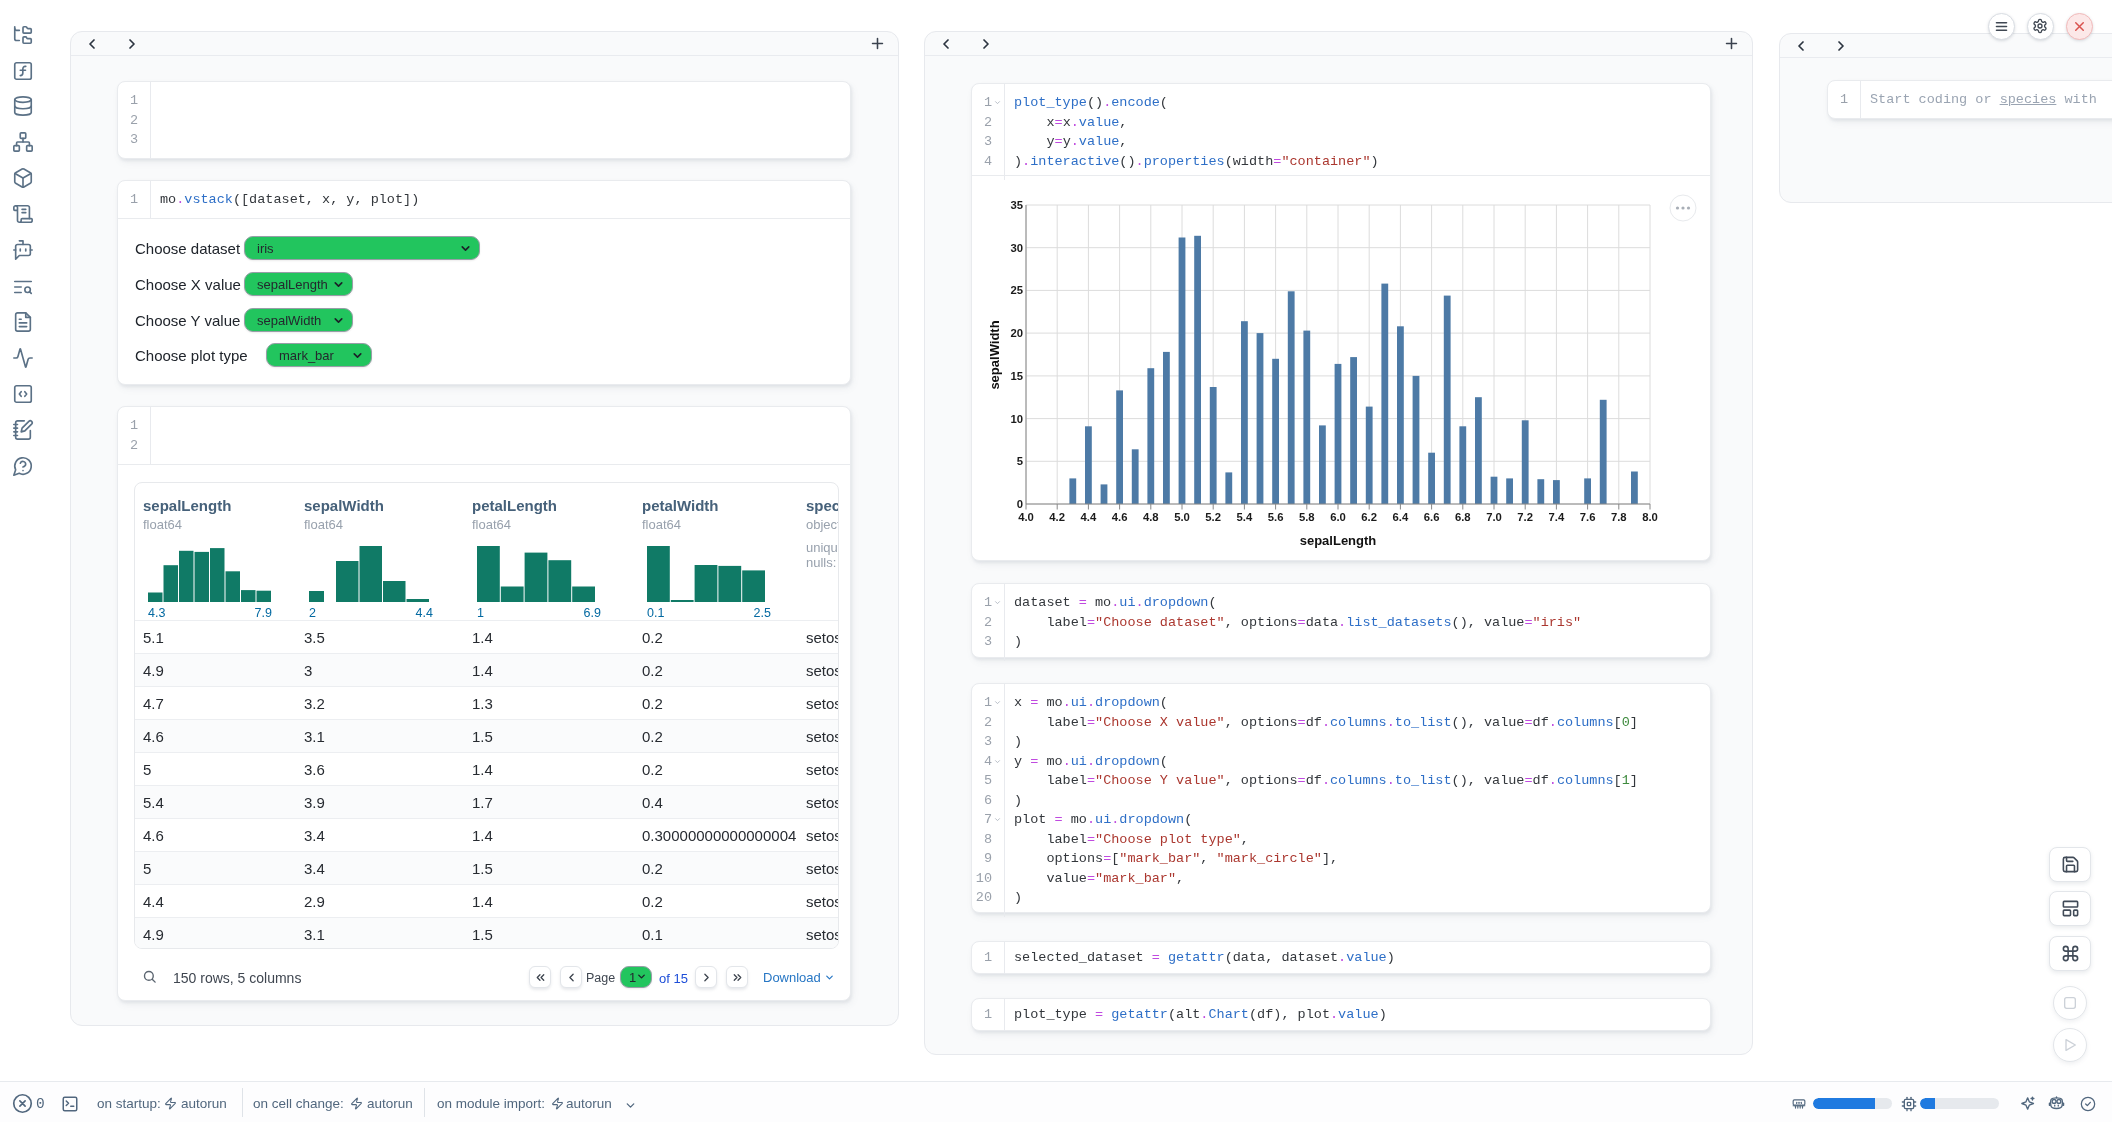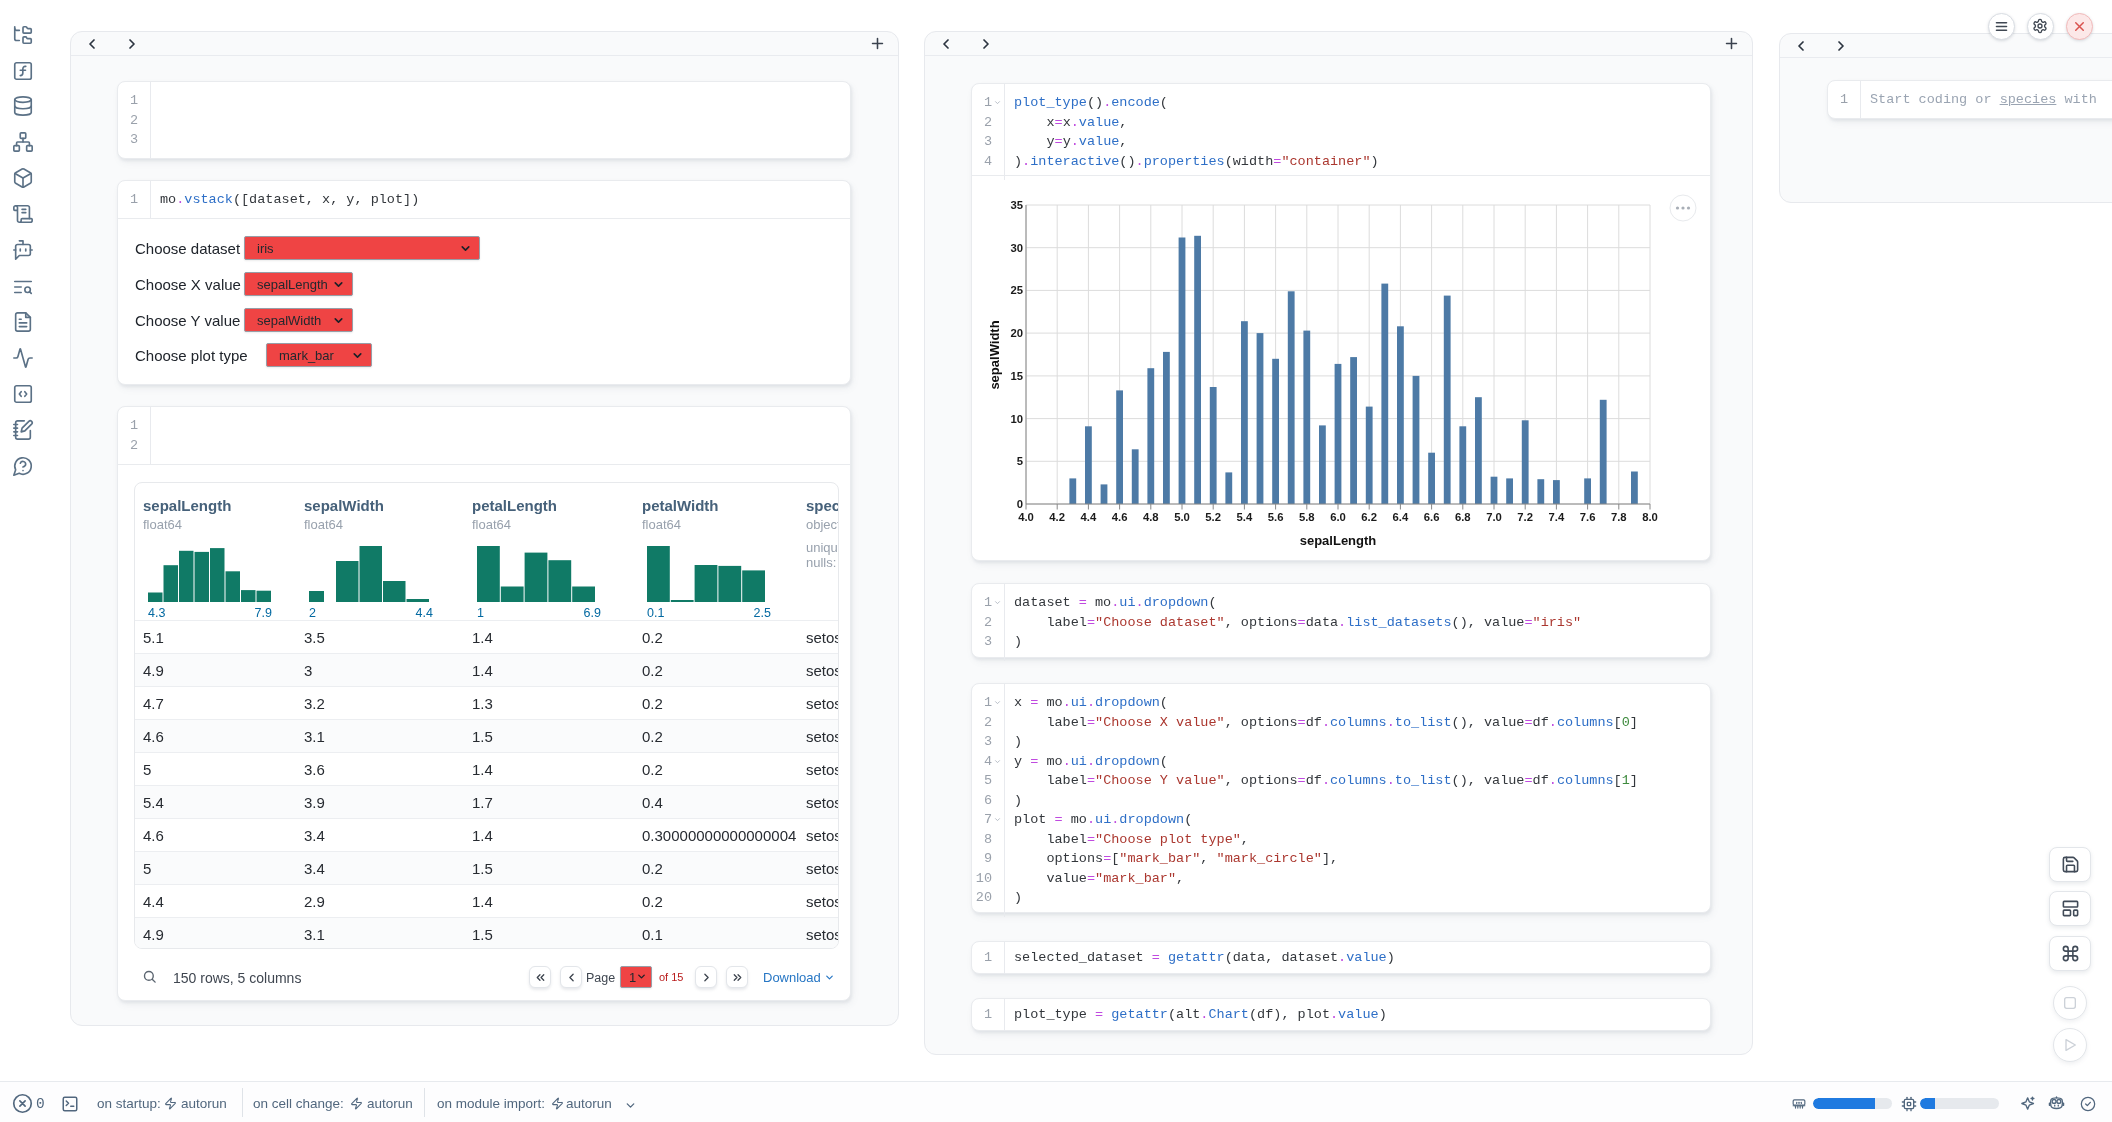--- a/index.html
+++ b/index.html
@@ -17,21 +17,21 @@
 .gut .fold{position:absolute;right:2px;top:5px;width:9px;height:9px;color:#b3bac3;}
 .src{padding:9px 0 9px 9px;color:#33373c;white-space:pre;overflow:hidden;}
 .k{color:#a228b5;}
 .f{color:#2e6fc7;}
 .o{color:#c04ae0;}
 .s{color:#ab372f;}
 .n{color:#3d8a3d;}
 .divider{border-top:1px solid #e9ebee;}
 svg{display:block;}
 .lbl{font-size:15px;color:#20252c;}
-.sel{position:absolute;background:#ef4444;border:1px solid #979ea7;border-radius:2px;box-shadow:0 1px 2px rgba(0,0,0,.08);font-size:13px;color:#24282e;display:flex;align-items:center;}
+.sel{position:absolute;background:#22c55e;border:1px solid #979ea7;border-radius:9px;box-shadow:0 1px 2px rgba(0,0,0,.08);font-size:13px;color:#24282e;display:flex;align-items:center;}
 .sel .txt{padding-left:12px;}
 .sel svg{position:absolute;right:7px;top:50%;margin-top:-6px;}
 .tname{font-size:15px;font-weight:bold;color:#46617a;}
 .ttype{font-size:13px;color:#98a1ad;margin-top:3px;}
 .hrange{position:absolute;top:123px;width:124px;display:flex;justify-content:space-between;font-size:12.5px;color:#0369a1;}
 .trow{height:33px;border-top:1px solid #eceef1;position:relative;font-size:15px;color:#272b31;}
 .trow.alt{background:#fafbfc;}
 .trow span{position:absolute;top:8px;}
 .pgbtn{position:absolute;top:17px;width:22px;height:22px;background:#fff;border:1px solid #e3e6ea;border-radius:6px;box-shadow:0 2px 3px rgba(100,110,125,.15);display:flex;align-items:center;justify-content:center;}
 .rl{position:absolute;width:22px;height:22px;fill:none;stroke:currentColor;stroke-width:1.8;stroke-linecap:round;stroke-linejoin:round;}
@@ -287,21 +287,21 @@
             <path d="M15 18l-6-6 6-6"></path>
           </svg>
         </div>
       <div class="abs" style="left:452px;top:22px;font-size:12.5px;color:#3f4650;">Page</div>
       <div class="sel" style="left:486px;top:17px;width:32px;height:22px;">
           <span style="padding-left:8px;">1</span>
           <svg width="11" height="11" viewBox="0 0 24 24" fill="none" stroke="#1c2128" stroke-width="3" stroke-linecap="round" stroke-linejoin="round" style="right:4px;">
             <path d="M6 9l6 6 6-6"></path>
           </svg>
         </div>
-      <div class="abs" style="left:525px;top:22px;font-size:11px;color:#b91c1c;">of 15</div>
+      <div class="abs" style="left:525px;top:22px;font-size:13px;color:#1d4ed8;">of 15</div>
       <div class="pgbtn" style="left:561px;">
           <svg width="13" height="13" viewBox="0 0 24 24" fill="none" stroke="#3c434d" stroke-width="2.4" stroke-linecap="round" stroke-linejoin="round">
             <path d="M9 18l6-6-6-6"></path>
           </svg>
         </div>
       <div class="pgbtn" style="left:592px;">
           <svg width="13" height="13" viewBox="0 0 24 24" fill="none" stroke="#3c434d" stroke-width="2.4" stroke-linecap="round" stroke-linejoin="round">
             <path d="M13 17l5-5-5-5M6 17l5-5-5-5"></path>
           </svg>
         </div>

